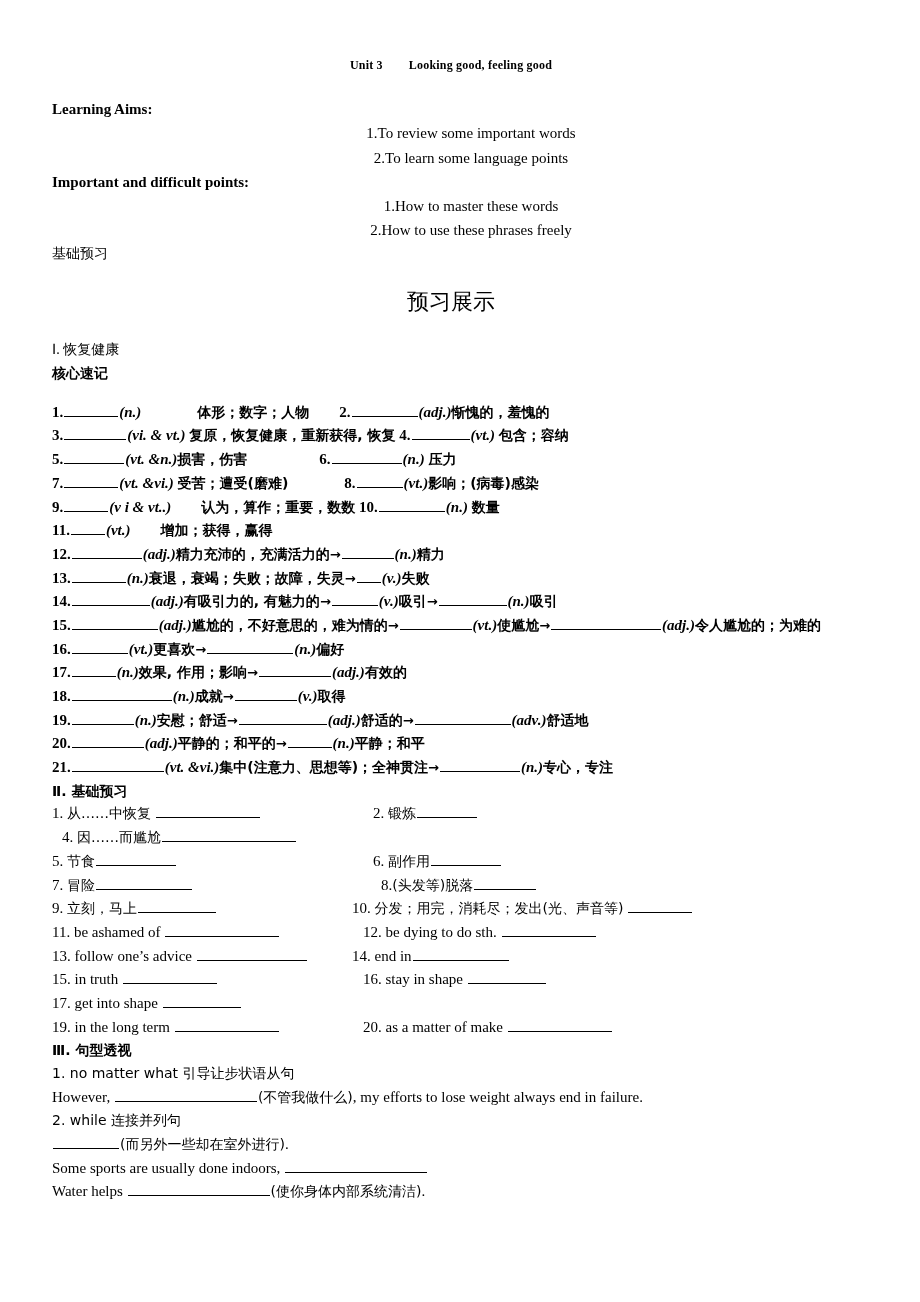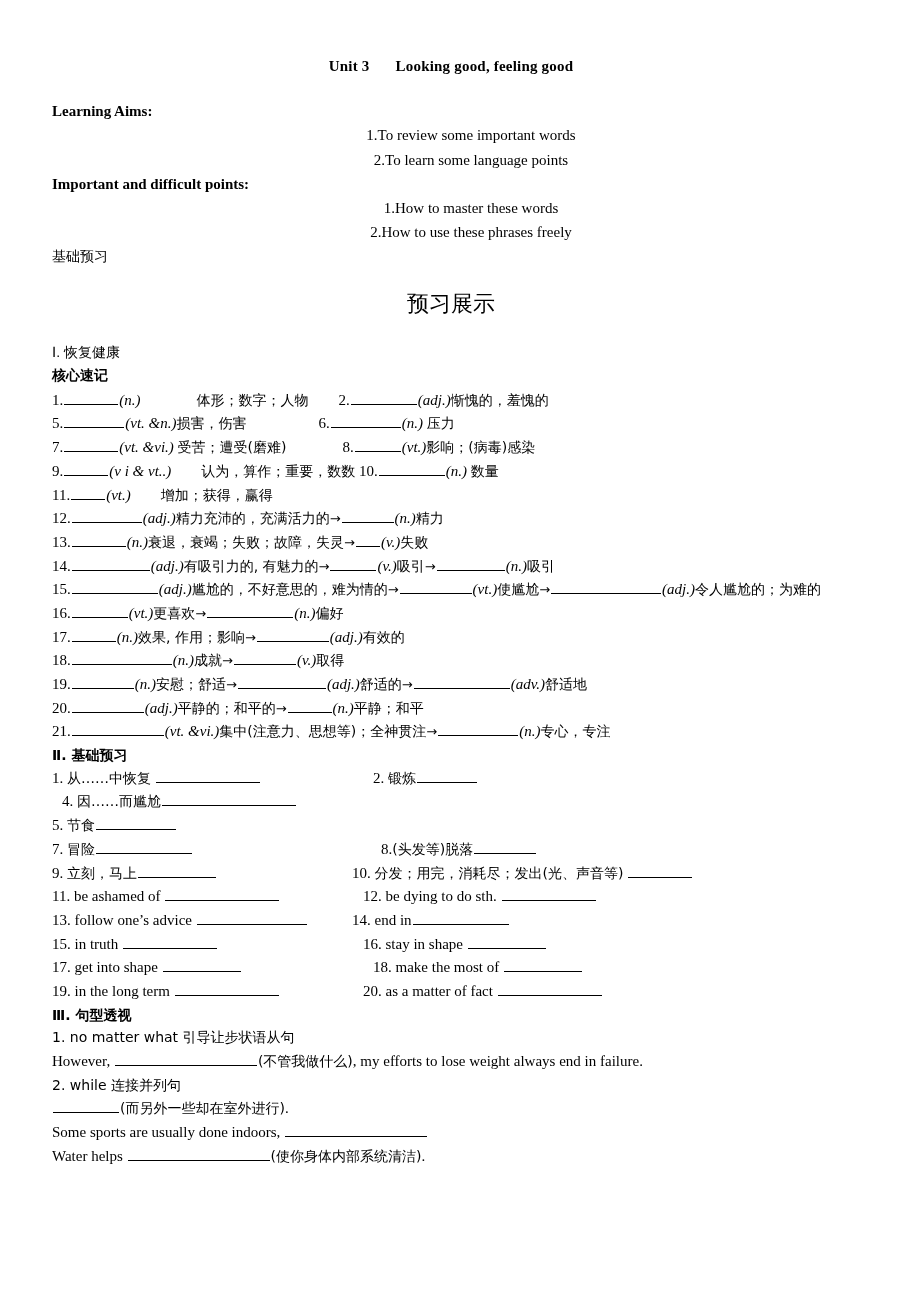--- a/index.html
+++ b/index.html
@@ -24,21 +24,21 @@
     box-sizing: border-box;
   }
   .body-wrap {
     padding: 58px 30px 0 52px;
   }
 
   
   .doc-title {
     text-align: center;
     font-weight: bold;
-    font-size: 15px;
+    font-size: 12px;
     letter-spacing: 0.2px;
     margin: 0 0 24px 0;
     padding-right: 40px;
   }
   .doc-title .t-sep { display: inline-block; width: 26px; }
 
   .section-title-cn {
     text-align: center;
     font-size: 22px;
     font-family: "DejaVu Sans", "Liberation Sans", sans-serif;
@@ -52,33 +52,33 @@
     line-height: 1.62;
   }
   .plain-line {
     margin: 0;
     line-height: 1.62;
     text-align: center;
   }
   .cn-head {
     margin: 0;
     line-height: 1.62;
-    font-family: Liberation Sans, sans-serif;
+    font-family: Liberation Serif, serif;
     font-size: 14px;
   }
   .cn-head-b {
     margin: 0;
     line-height: 1.62;
     font-weight: bold;
     font-family: "DejaVu Sans", "Liberation Sans", sans-serif;
     font-size: 14px;
   }
 
   
-  .wordlist { margin-top: 2px; }
+  .wordlist { margin-top: 16px; font-weight: bold; }
   .wl-line {
     line-height: 1.58;
     white-space: nowrap;
     font-size: 15px;
   }
   .wl-line.wrap { white-space: normal; }
   .cn { font-family: "DejaVu Sans", "Liberation Sans", sans-serif; font-size: 14px; }
   .pos { font-style: italic; }
   .blank {
     display: inline-block;
@@ -136,20 +136,23 @@
 
   <p class="cn-head">Ⅰ. 恢复健康</p>
   <p class="cn-head-b">核心速记</p>
 
   <div class="wordlist">
 
     <div class="wl-line">
       <span>1.</span><span class="blank" style="width:54px"></span><span class="pos">(n.)</span><span class="gap-lg"></span><span class="cn">体形；数字；人物</span><span class="gap-md"></span><span>2.</span><span class="blank" style="width:66px"></span><span class="pos">(adj.)</span><span class="cn">惭愧的，羞愧的</span>
     </div>
 
+    <div class="wl-line">
+      <span>3.</span><span class="blank" style="width:62px"></span><span class="pos">(vi. &amp; vt.)</span> <span class="cn">复原，恢复健康，重新获得, 恢复</span> <span>4.</span><span class="blank" style="width:58px"></span><span class="pos">(vt.)</span> <span class="cn">包含；容纳</span>
+    </div>
 
     <div class="wl-line">
       <span>5.</span><span class="blank" style="width:60px"></span><span class="pos">(vt. &amp;n.)</span><span class="cn">损害，伤害</span><span class="gap-xl"></span><span>6.</span><span class="blank" style="width:70px"></span><span class="pos">(n.)</span> <span class="cn">压力</span>
     </div>
 
     <div class="wl-line">
       <span>7.</span><span class="blank" style="width:54px"></span><span class="pos">(vt. &amp;vi.)</span> <span class="cn">受苦；遭受(磨难)</span><span class="gap-lg"></span><span>8.</span><span class="blank" style="width:46px"></span><span class="pos">(vt.)</span><span class="cn">影响；(病毒)感染</span>
     </div>
 
     <div class="wl-line">
@@ -209,20 +212,21 @@
       <div class="ph-col-l"><span>1.</span> <span class="cn">从……中恢复</span> <span class="blank" style="width:104px"></span></div>
       <div class="ph-col-r ind1"><span>2.</span> <span class="cn">锻炼</span><span class="blank" style="width:60px"></span></div>
     </div>
 
     <div class="ph-row">
       <div class="ph-col-r ind1"><span>4.</span> <span class="cn">因……而尴尬</span><span class="blank" style="width:134px"></span></div>
     </div>
 
     <div class="ph-row">
       <div class="ph-col-l"><span>5.</span> <span class="cn">节食</span><span class="blank" style="width:80px"></span></div>
+      <div class="ph-col-r ind1"><span>6.</span> <span class="cn">副作用</span><span class="blank" style="width:70px"></span></div>
     </div>
 
     <div class="ph-row">
       <div class="ph-col-l"><span>7.</span> <span class="cn">冒险</span><span class="blank" style="width:96px"></span></div>
       <div class="ph-col-r ind2"><span>8.</span><span class="cn">(头发等)脱落</span><span class="blank" style="width:62px"></span></div>
     </div>
 
     <div class="ph-row tight">
       <div class="ph-col-l"><span>9.</span> <span class="cn">立刻，马上</span><span class="blank" style="width:78px"></span></div>
       <div class="ph-col-r ind0"><span>10.</span> <span class="cn">分发；用完，消耗尽；发出(光、声音等)</span> <span class="blank" style="width:64px"></span></div>
@@ -238,26 +242,25 @@
       <div class="ph-col-r ind0"><span>14.</span> <span>end in</span><span class="blank" style="width:96px"></span></div>
     </div>
 
     <div class="ph-row">
       <div class="ph-col-l"><span>15.</span> <span>in truth</span> <span class="blank" style="width:94px"></span></div>
       <div class="ph-col-r ind0"><span>16.</span> <span>stay in shape</span> <span class="blank" style="width:78px"></span></div>
     </div>
 
     <div class="ph-row">
       <div class="ph-col-l"><span>17.</span> <span>get into shape</span> <span class="blank" style="width:78px"></span></div>
-      <div class="ph-col-r ind1"><span>18.</span> <span>make the most of</span> <span class="blank" style="width:78px"></span></div>
     </div>
 
     <div class="ph-row">
       <div class="ph-col-l"><span>19.</span> <span>in the long term</span> <span class="blank" style="width:104px"></span></div>
-      <div class="ph-col-r ind0"><span>20.</span> <span>as a matter of fact</span> <span class="blank" style="width:104px"></span></div>
+      <div class="ph-col-r ind0"><span>20.</span> <span>as a matter of make</span> <span class="blank" style="width:104px"></span></div>
     </div>
   </div>
 
   <p class="cn-head-b">Ⅲ. 句型透视</p>
 
   <div class="sentlist">
 
     <div class="sn-line"><span class="cn">1. no matter what 引导让步状语从句</span></div>
     <div class="sn-line"><span>However, </span><span class="blank" style="width:142px"></span><span class="cn">(不管我做什么)</span><span>, my efforts to lose weight always end in failure.</span></div>
 

